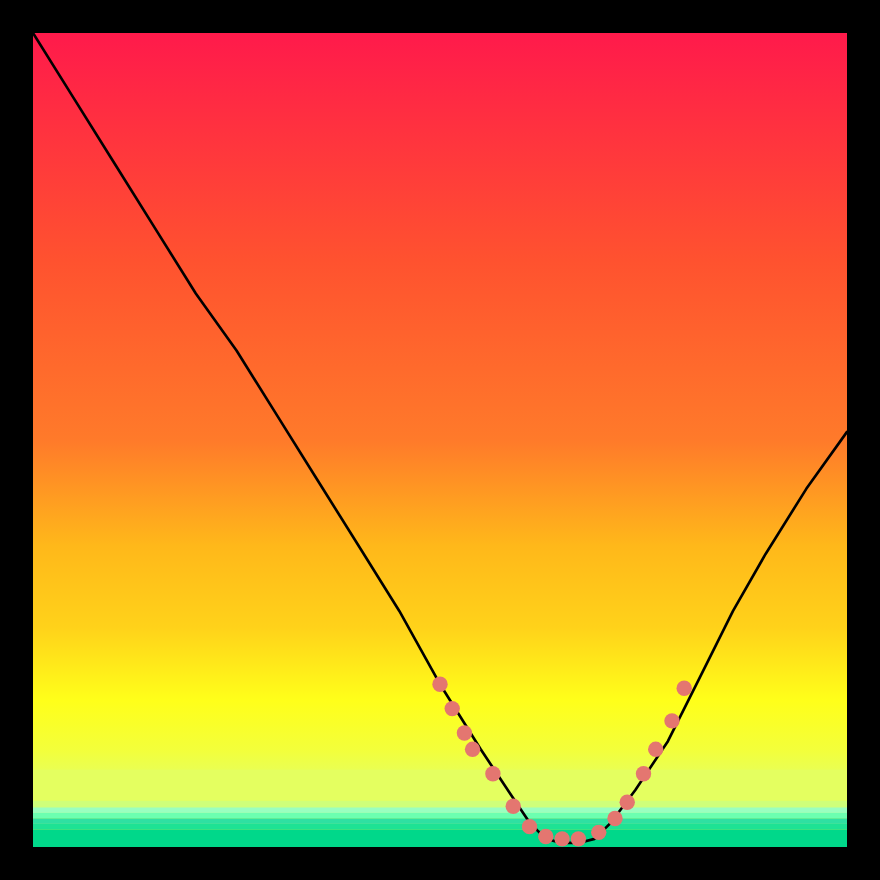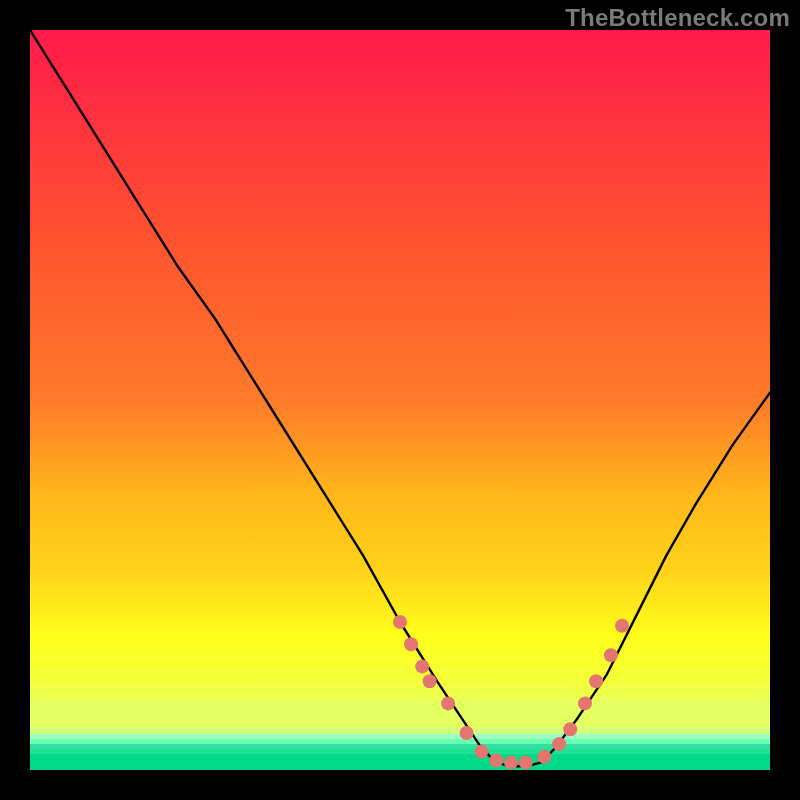--- a/index.html
+++ b/index.html
@@ -39,21 +39,20 @@
   .plot svg {
     position: absolute;
     left: 0;
     top: 0;
   }
 </style>
 </head>
 <body>
 
 <div class="frame">
-  <div class="watermark">TheBottleneck.com</div>
   <div class="plot">
     <svg id="chart-svg" width="740" height="740" viewBox="0 0 740 740">
         <defs>
           <linearGradient id="bg-grad" x1="0" y1="0" x2="0" y2="1">
             <stop offset="0%" stop-color="#ff1a4b"></stop>
             <stop offset="28%" stop-color="#ff522f"></stop>
             <stop offset="50%" stop-color="#ff7a2a"></stop>
             <stop offset="63%" stop-color="#ffb81a"></stop>
             <stop offset="73%" stop-color="#ffd21a"></stop>
             <stop offset="82%" stop-color="#ffff1a"></stop>

